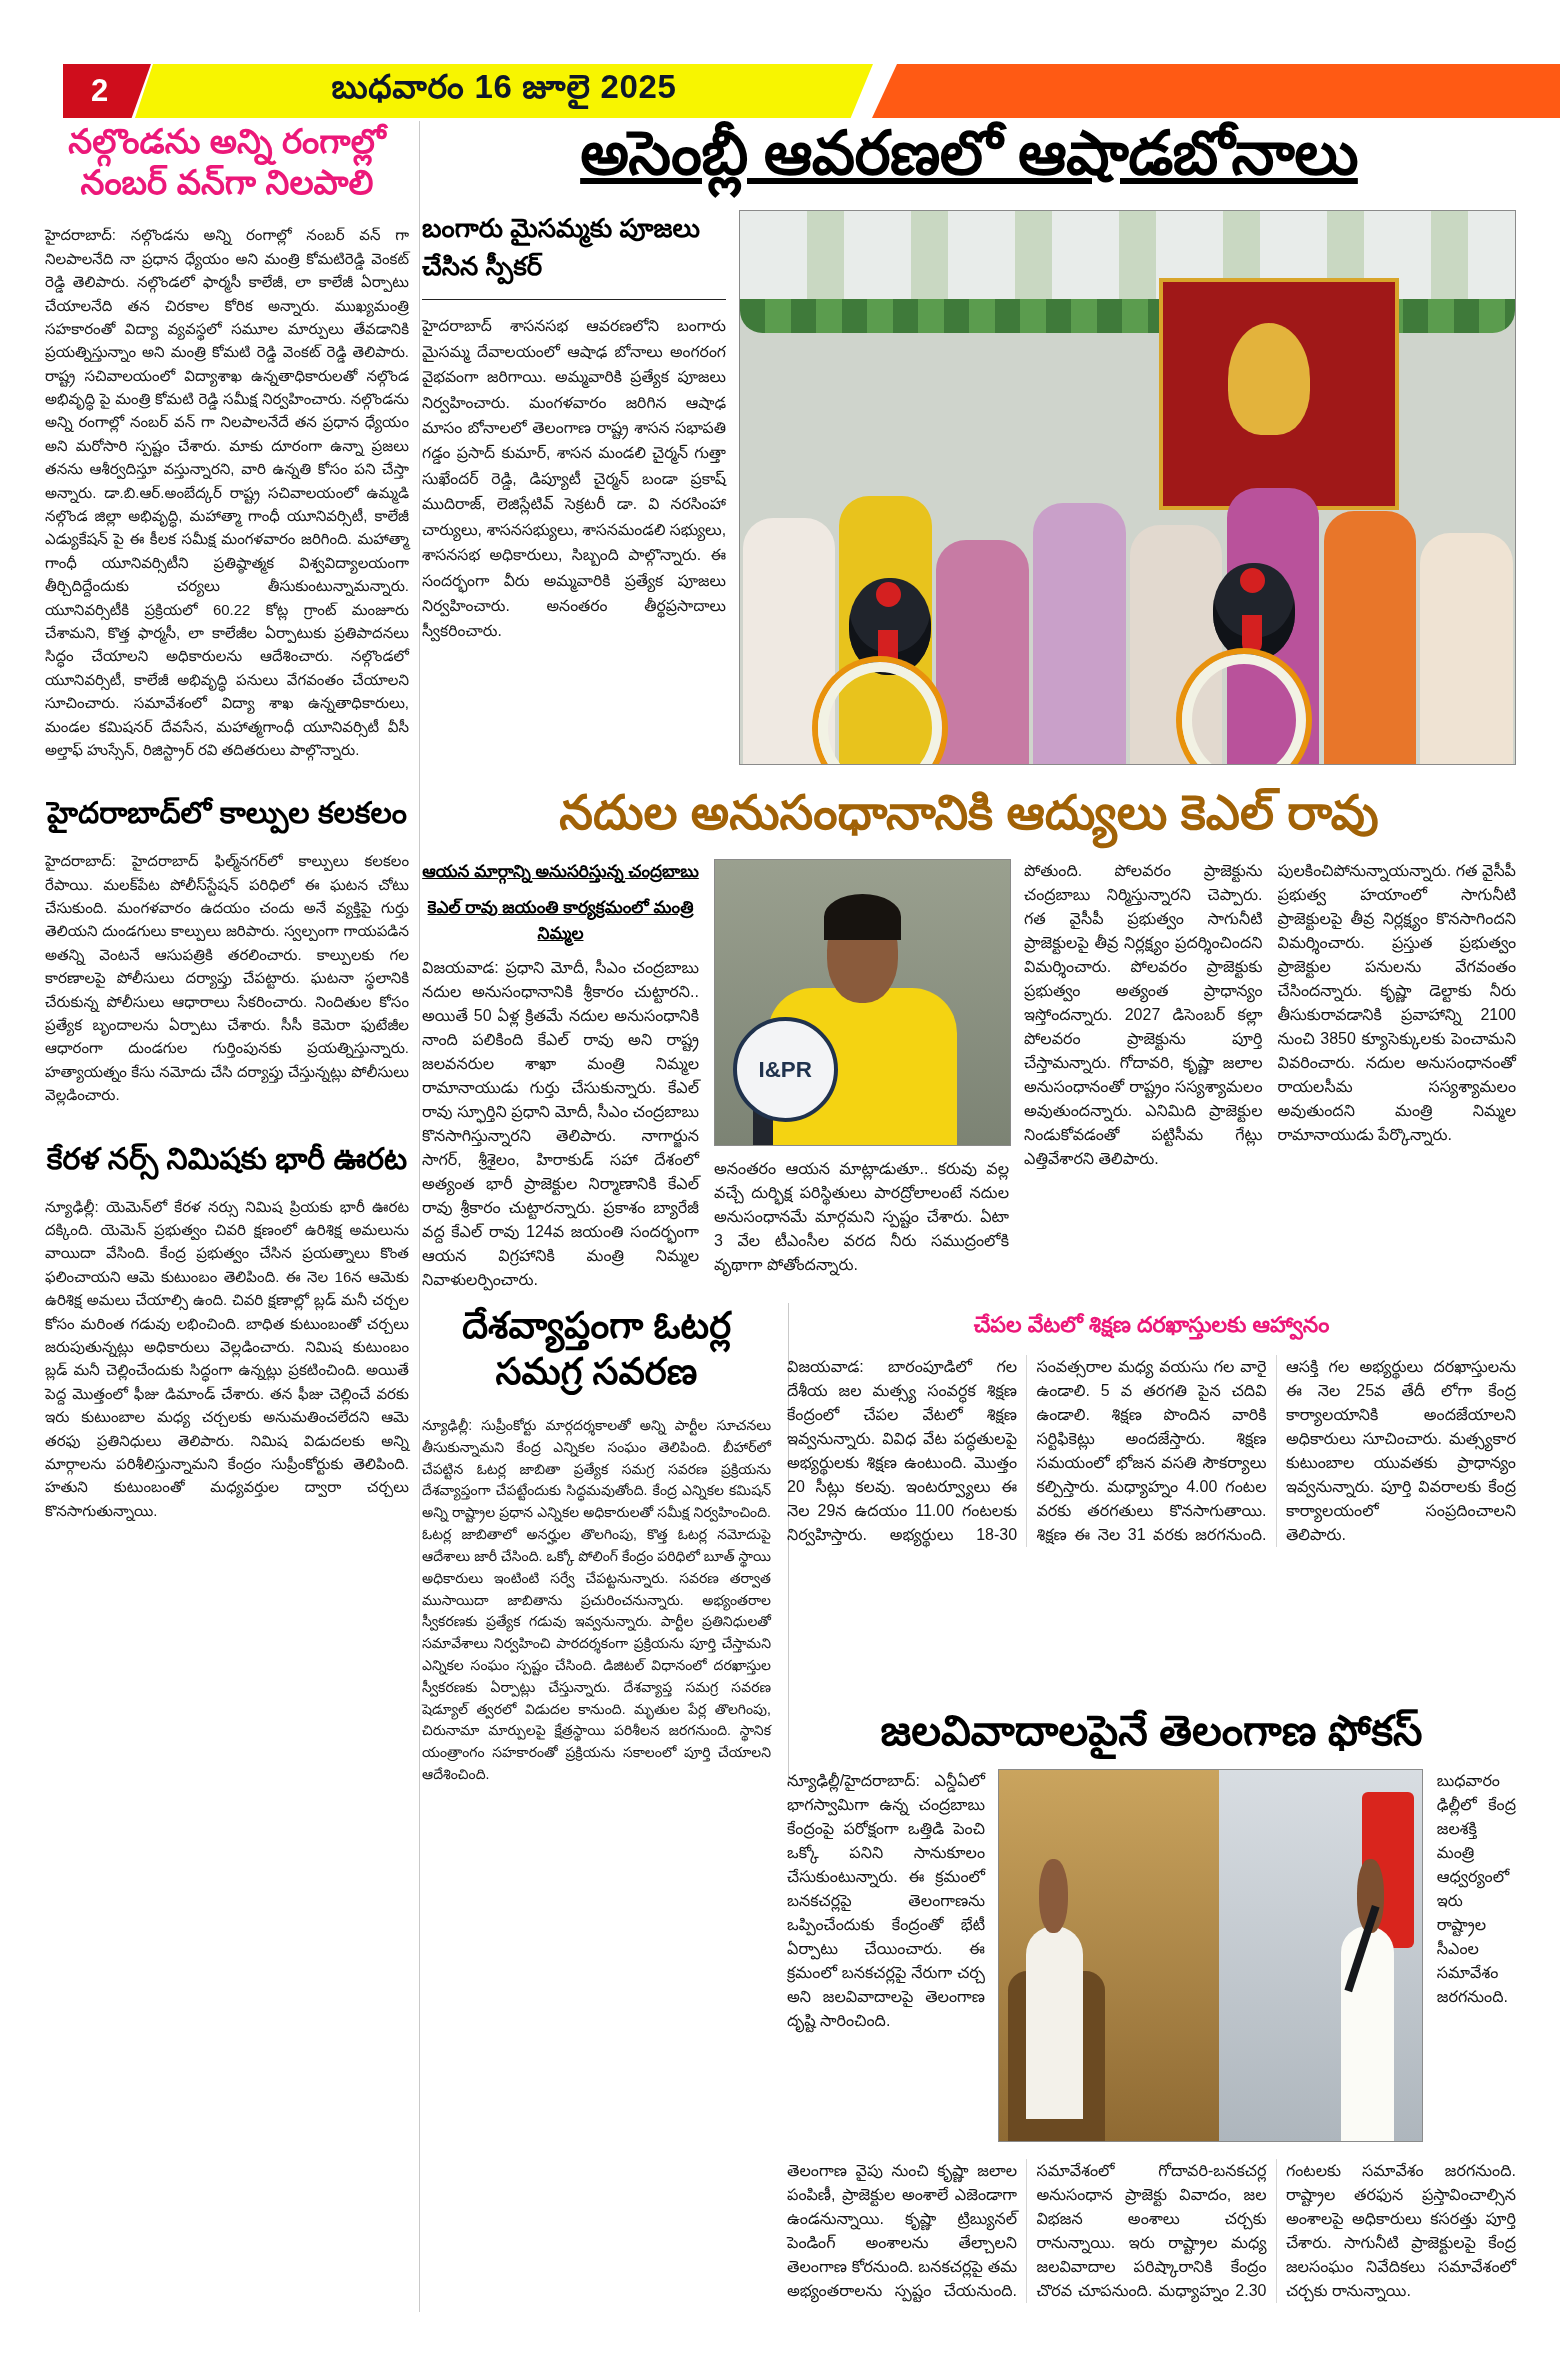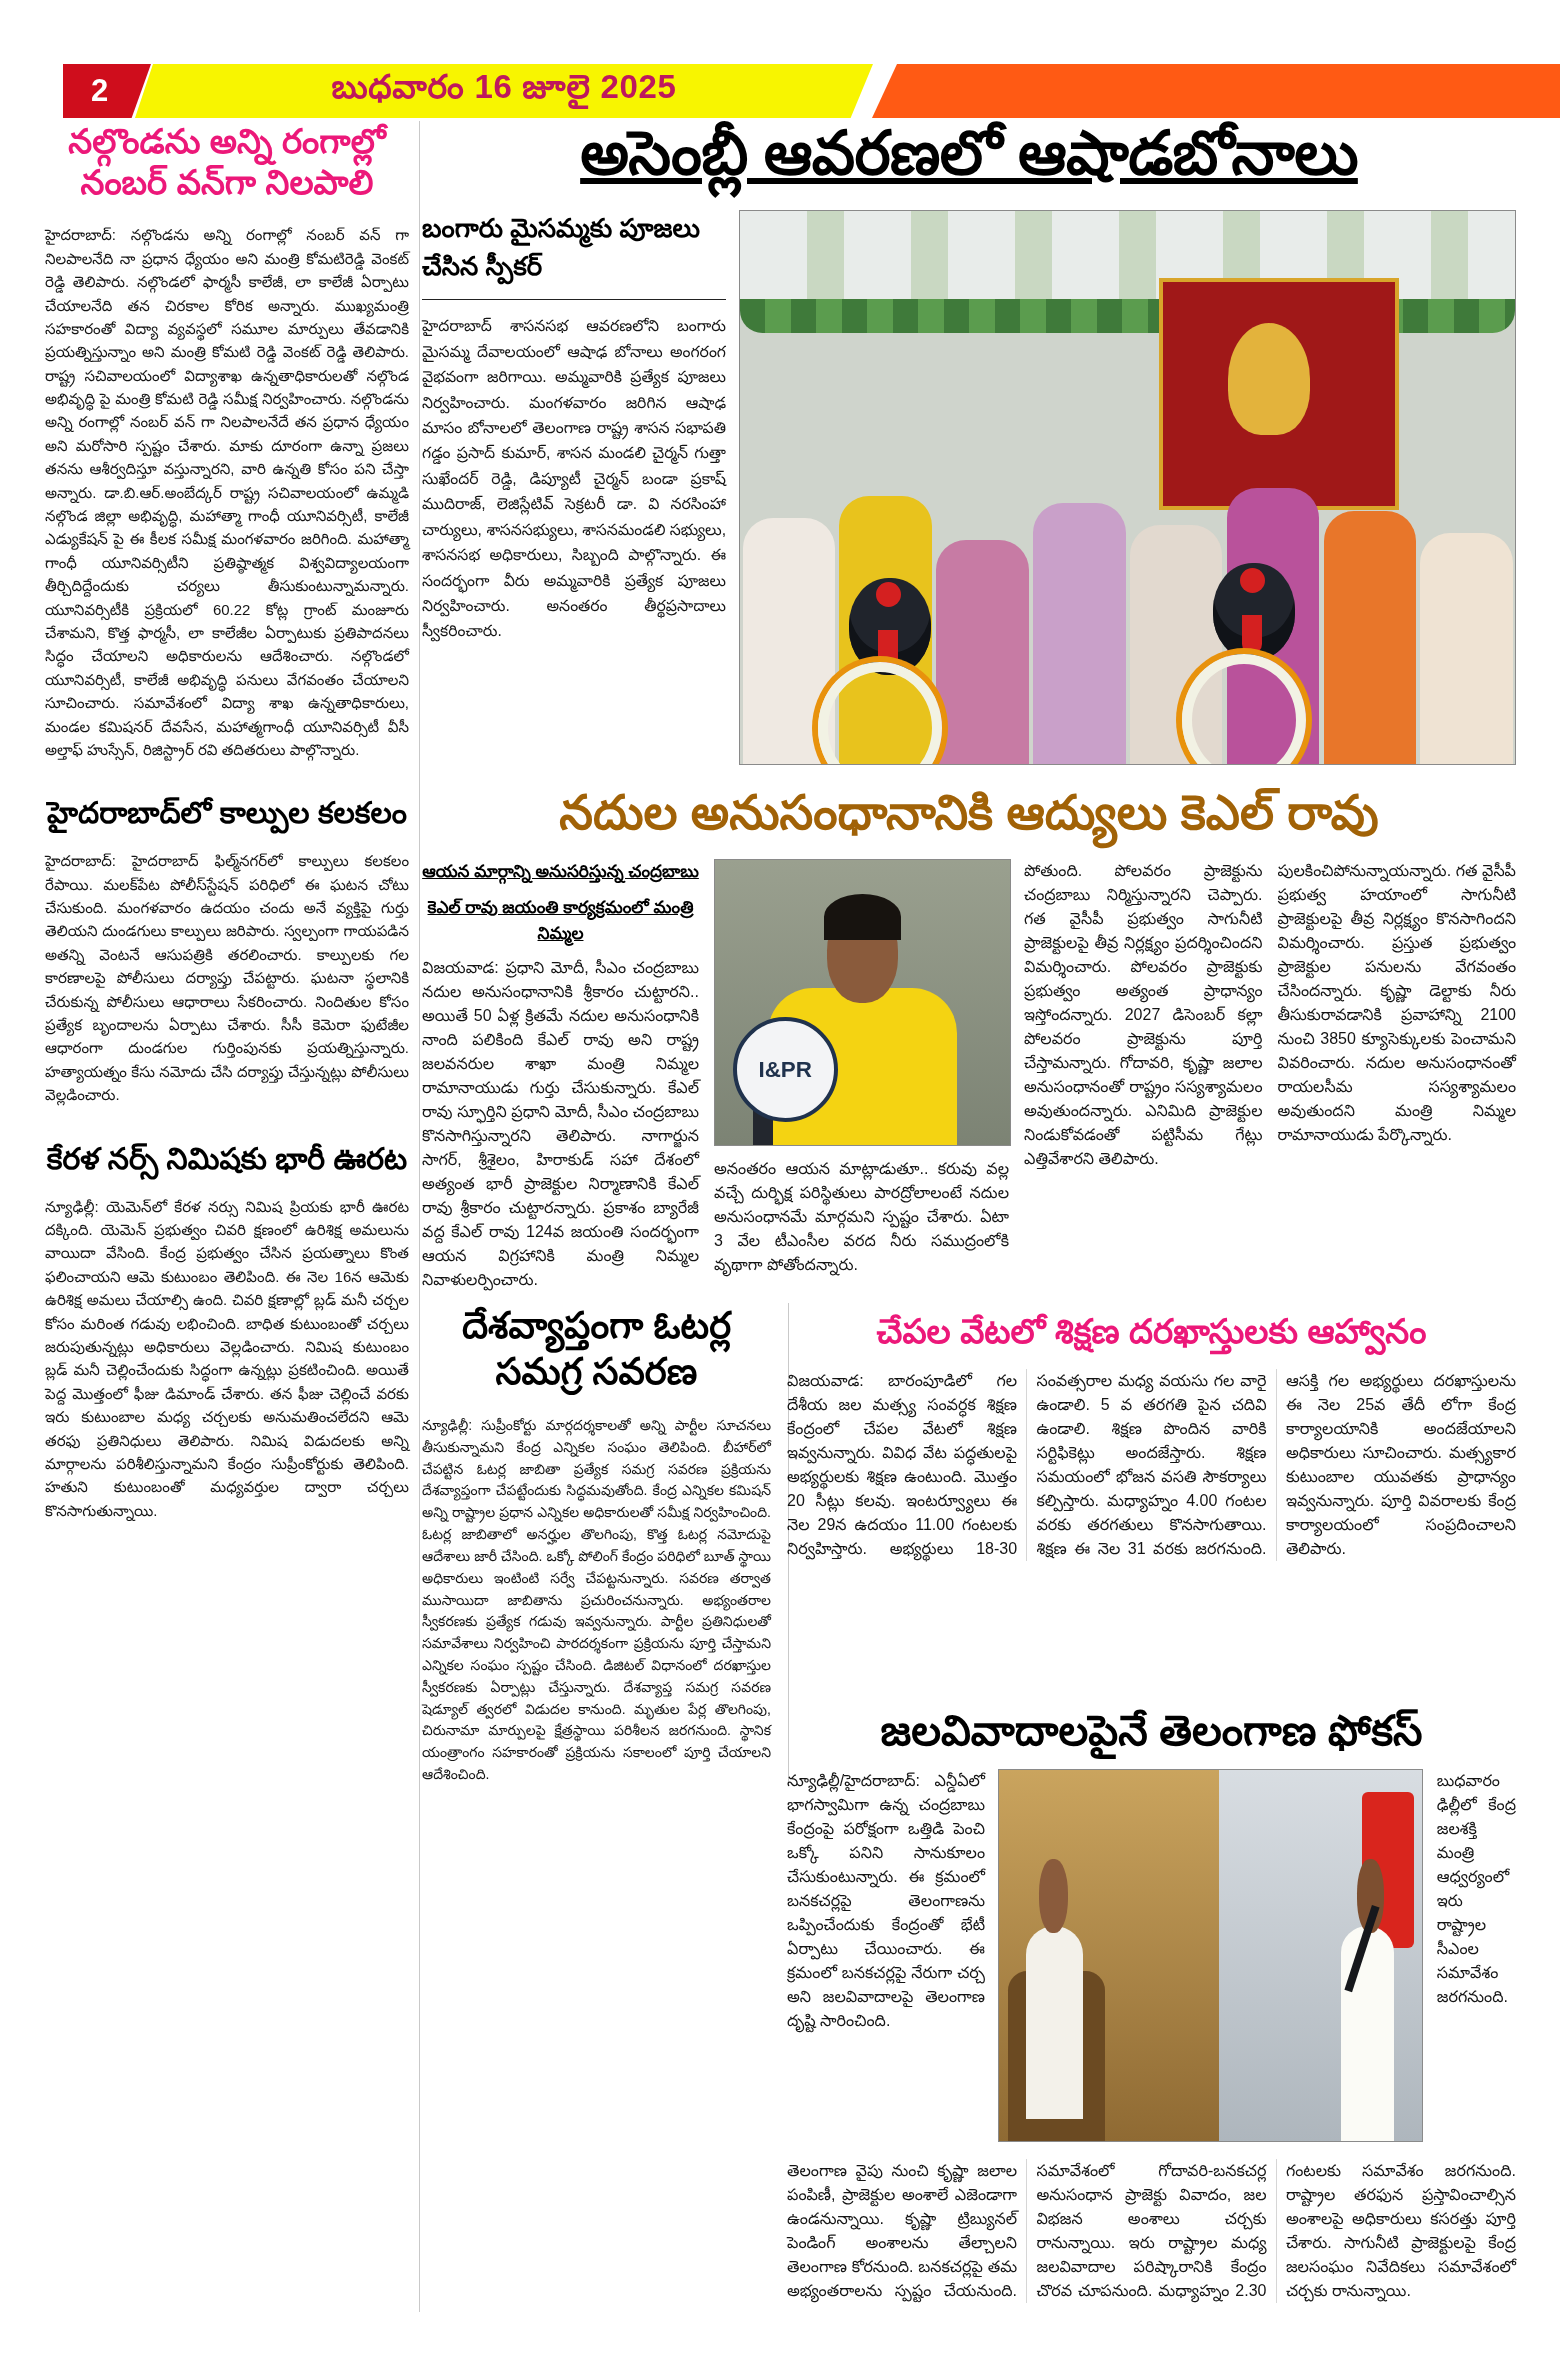--- a/index.html
+++ b/index.html
@@ -7,21 +7,21 @@
         font-family:"Liberation Sans","DejaVu Sans",sans-serif;color:#111;}
   
   .masthead{position:absolute;left:63px;top:64px;right:0;height:54px;}
   .m-red{position:absolute;left:0;top:0;width:88px;height:100%;background:#cf0d1c;
          clip-path:polygon(0 0,100% 0,calc(100% - 19.4px) 100%,0 100%);
          display:flex;align-items:center;justify-content:center;}
   .m-red span{color:#fff;font-size:31px;font-weight:bold;padding-right:15px;}
   .m-yellow{position:absolute;left:72px;top:0;width:738px;height:100%;background:#f8f500;
             clip-path:polygon(18px 0,100% 0,calc(100% - 22.4px) 100%,0 100%);
             display:flex;align-items:center;justify-content:center;}
-  .m-yellow span{color:#be185d;font-size:33px;font-weight:bold;letter-spacing:0.7px;}
+  .m-yellow span{color:#0f172a;font-size:33px;font-weight:bold;letter-spacing:0.7px;}
   .m-orange{position:absolute;left:809px;right:0;top:0;height:100%;background:#ff5a14;
             clip-path:polygon(25px 0,100% 0,100% 100%,0 100%);}
   
   .body-txt{font-size:15px;line-height:1.56;text-align:justify;color:#141414;margin:0;}
   .body-sm{font-size:16px;line-height:1.5;text-align:justify;color:#141414;margin:0;}
   h1,h2,h3{margin:0;font-weight:bold;}
   
   .col-left{position:absolute;left:45px;top:121px;width:364px;height:2191px;
             border-right:0.7px solid #c9c9c9;padding-right:10.4px;}
   .hl-pink{font-size:34px;line-height:1.22;text-align:center;color:#ec1879;margin-bottom:19.4px;}
@@ -76,21 +76,21 @@
   .kl-c1{width:277px;flex:0 0 auto;}
   .kl-sub{font-size:17px;font-weight:bold;text-align:center;text-decoration:underline;
           line-height:1.5;margin-bottom:10.4px;color:#000;}
   .kl-c2{width:295px;flex:0 0 auto;}
   .kl-c3,.kl-c4{flex:1;}
   
   .voters{position:absolute;left:422px;top:1303px;width:349px;border-right:0.7px solid #c9c9c9;padding-right:17px;}
   .hl-voters{font-size:37px;line-height:1.25;text-align:center;color:#000;margin-bottom:19.4px;}
   
   .fish{position:absolute;left:787px;top:1312px;width:729px;}
-  .hl-fish{font-size:34px;line-height:1.15;text-align:center;color:#ec1879;margin-bottom:18px;}
+  .hl-fish{font-size:22px;line-height:1.15;text-align:center;color:#ec1879;margin-bottom:18px;}
   .cols3{column-count:3;column-gap:19.4px;column-rule:0.7px solid #d6d6d6;}
   
   .telangana{position:absolute;left:787px;top:1708px;width:729px;}
   .hl-tel{font-size:42px;line-height:1.1;text-align:center;color:#000;margin-bottom:15px;}
   .tel-row{display:flex;gap:13.4px;}
   .tel-left{width:198px;flex:0 0 auto;}
   .tel-right{flex:1;}
   .tel-bottom{margin-top:16.4px;column-count:3;column-gap:19.4px;column-rule:0.7px solid #d6d6d6;}
 </style>
 </head>

